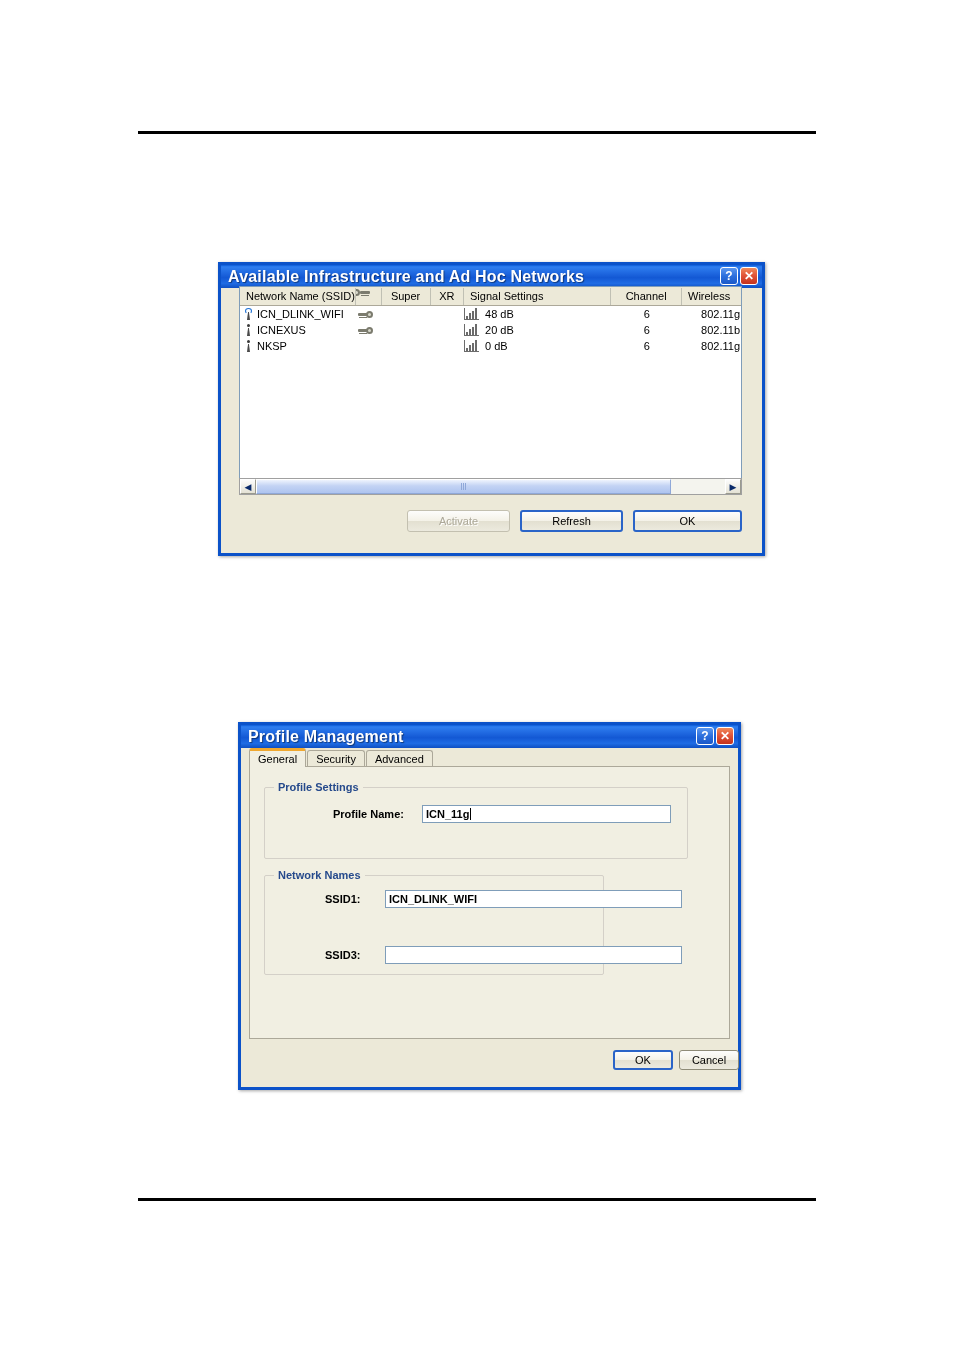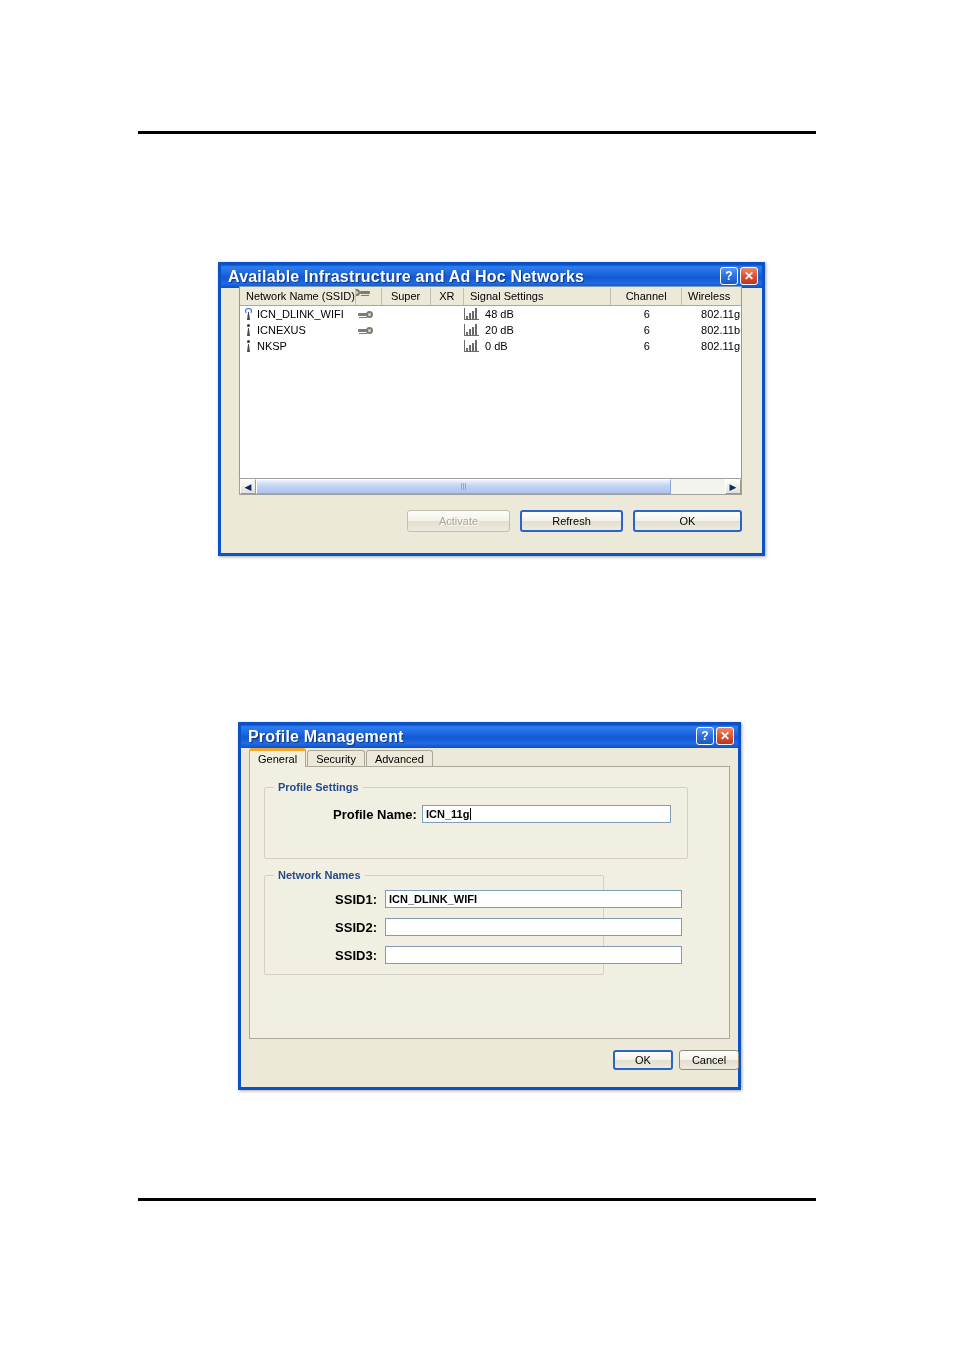--- a/index.html
+++ b/index.html
@@ -359,23 +359,23 @@
   }
   #gb-profile-settings { left: 14px; top: 20px; width: 424px; height: 72px; }
   #gb-network-names    { left: 14px; top: 108px; width: 340px; height: 100px; }
 
   .field-row {
     position: absolute;
     display: flex;
     align-items: center;
   }
   .field-label {
-    font-size: 13px;
+    font-size: 11px;
     color: #000000;
-    text-align: right;
+    text-align: left;
     white-space: nowrap;
   }
   .xp-input {
     height: 18px;
     background: #ffffff;
     border: 1px solid #7f9db9;
     box-sizing: border-box;
     font-size: 11px;
     color: #000000;
     display: flex;
@@ -551,26 +551,20 @@
     <div class="groupbox" id="gb-network-names">
       <span class="gb-title">Network Names</span>
 
       <div class="field-row" id="fr-ssid1">
         <span class="field-label">SSID1:</span>
         <span class="xp-input">
           <span>ICN_DLINK_WIFI</span>
         </span>
       </div>
 
-      <div class="field-row" id="fr-ssid2">
-        <span class="field-label">SSID2:</span>
-        <span class="xp-input">
-          <span></span>
-        </span>
-      </div>
 
       <div class="field-row" id="fr-ssid3">
         <span class="field-label">SSID3:</span>
         <span class="xp-input">
           <span></span>
         </span>
       </div>
     </div>
 
   </div>

